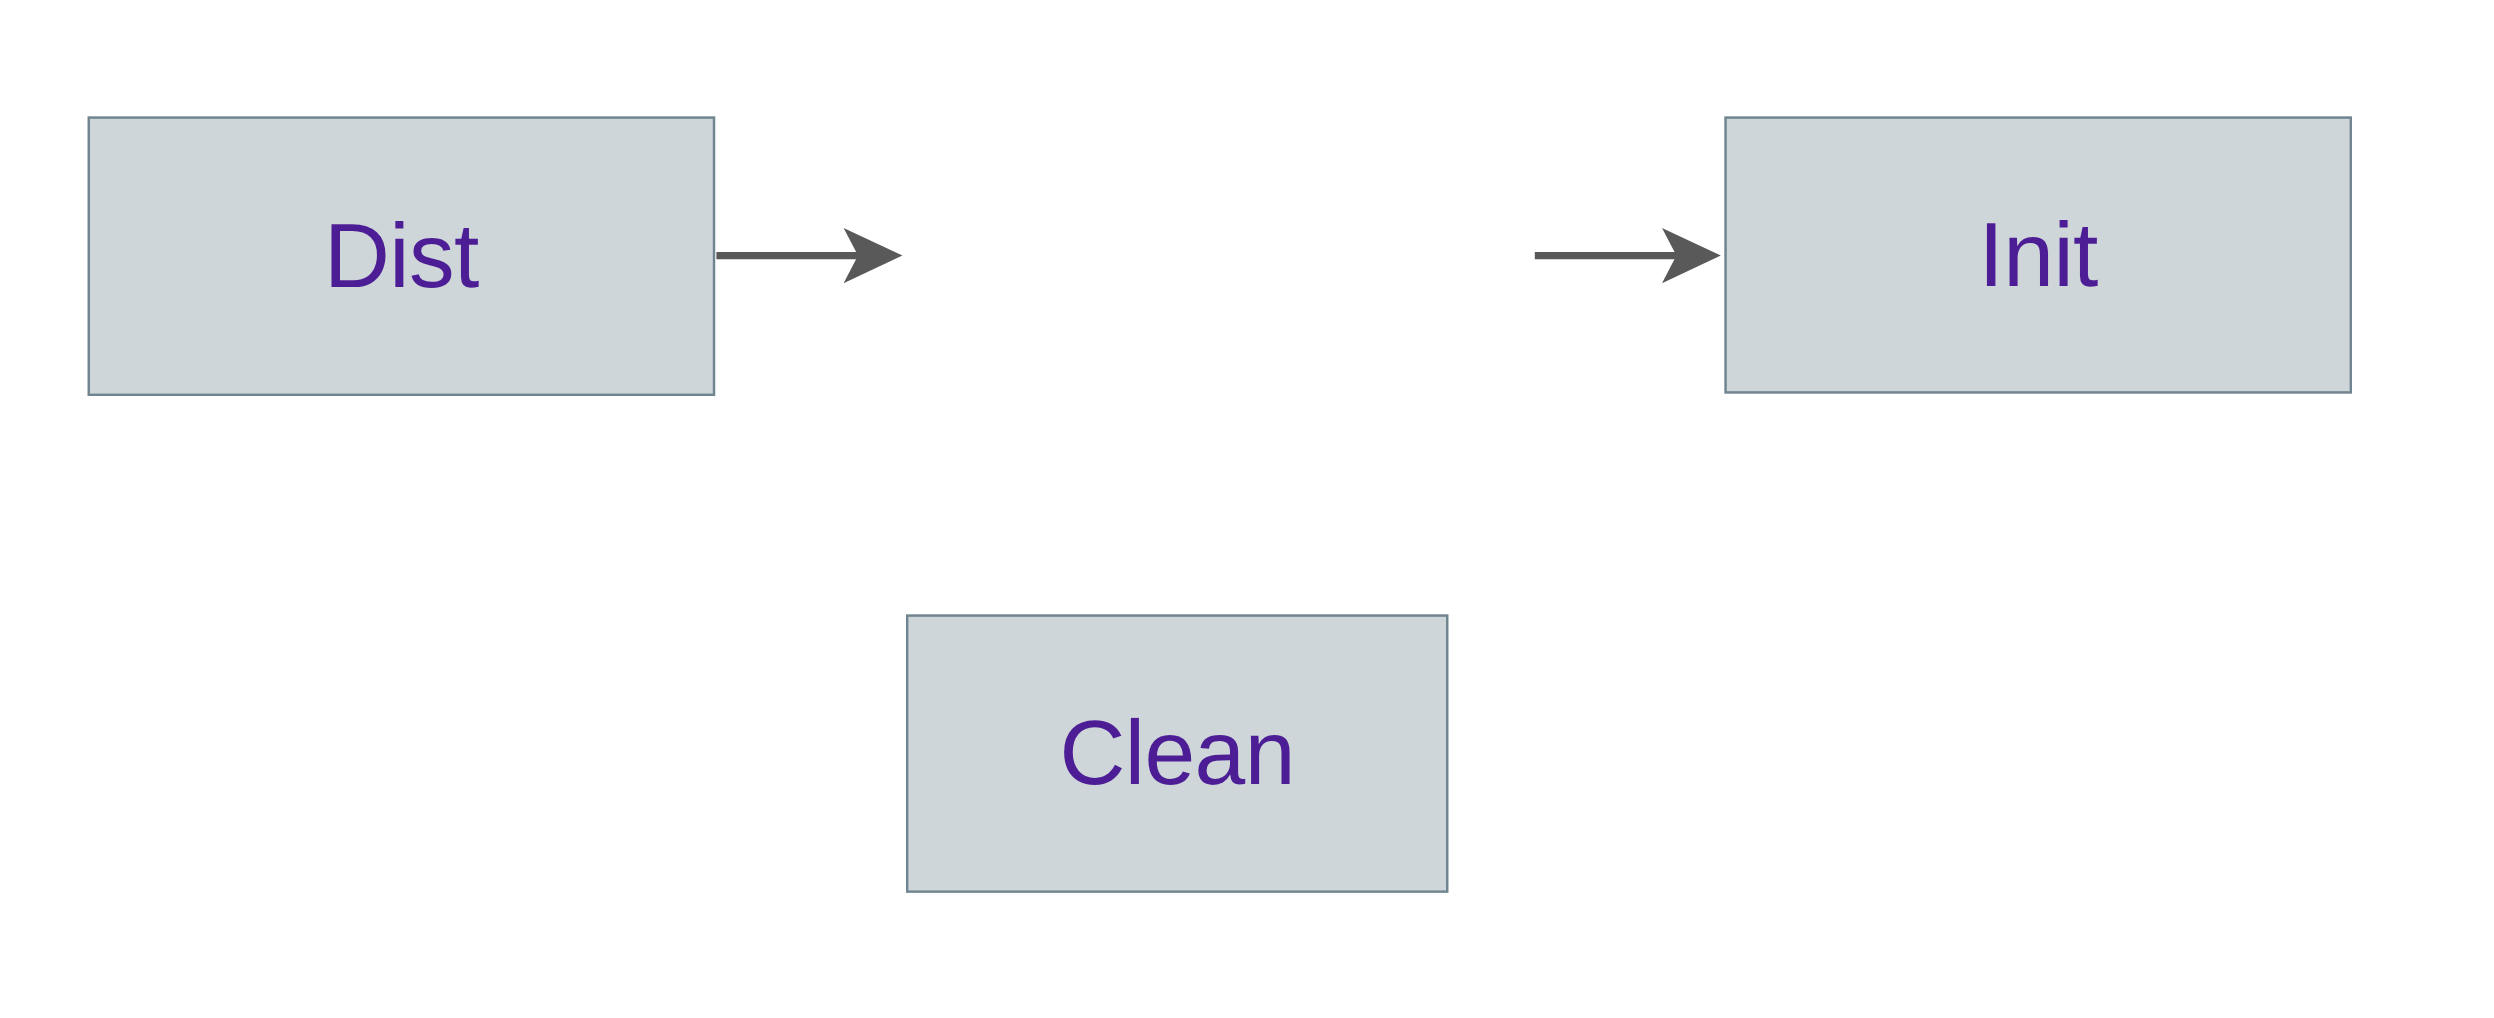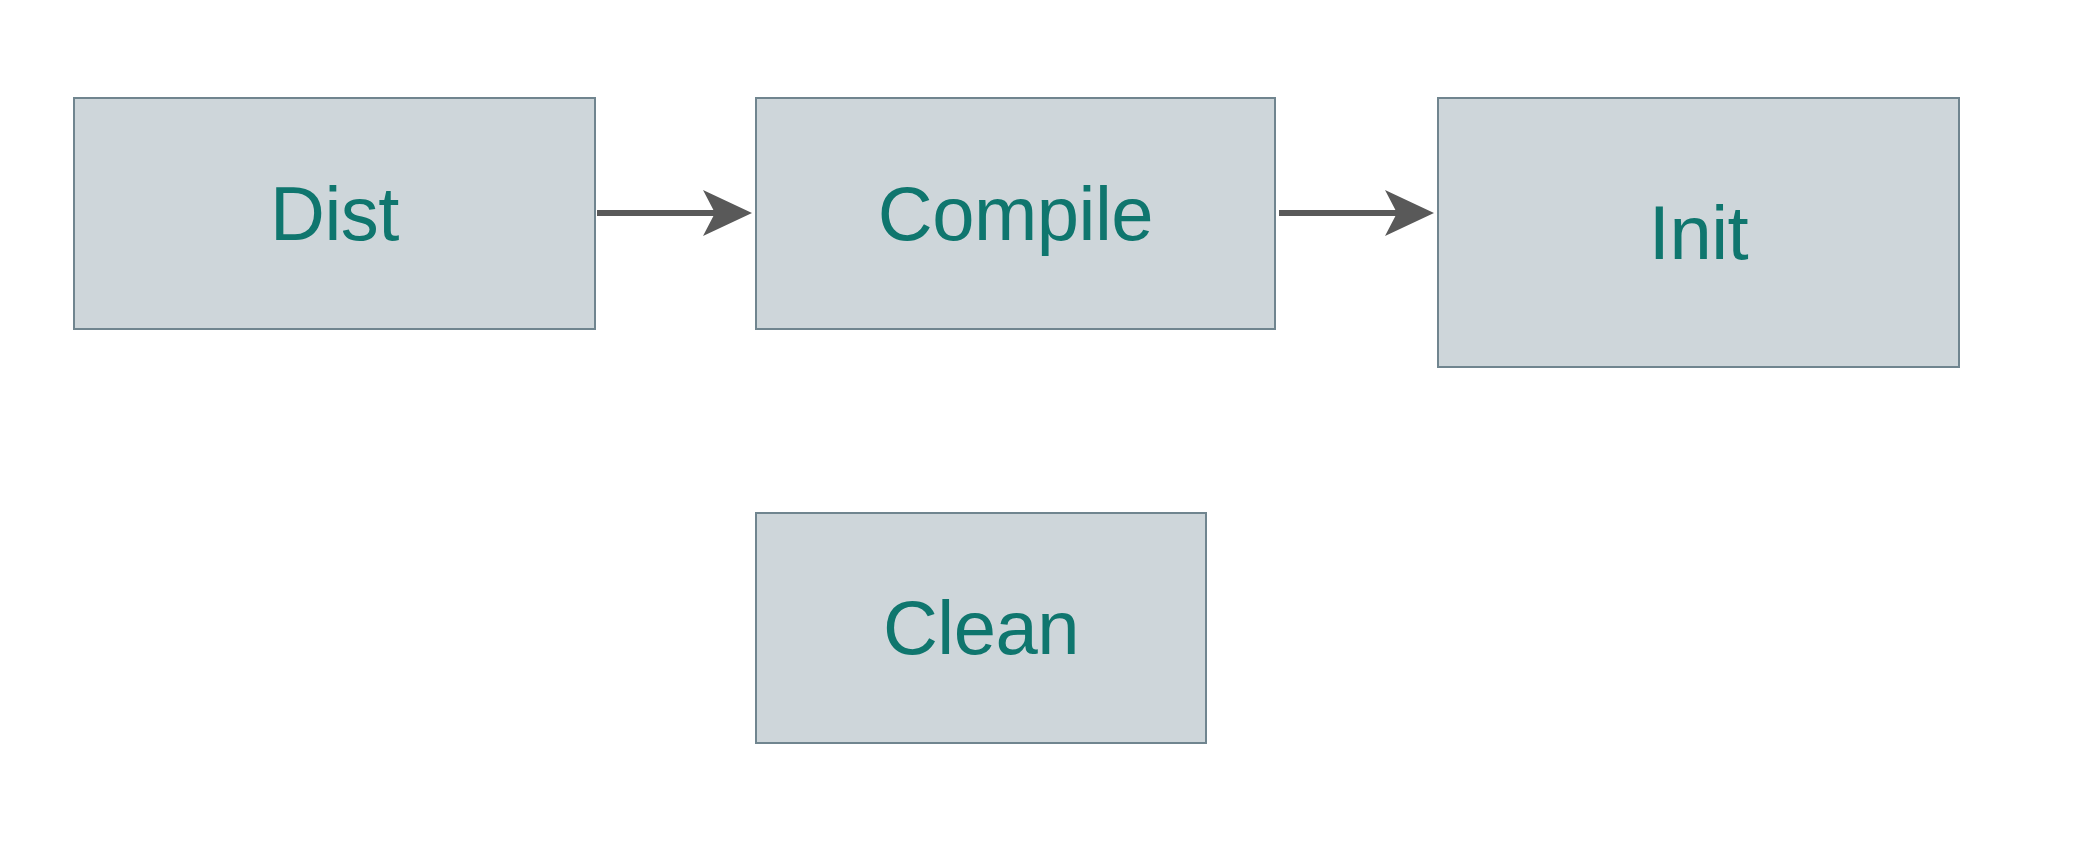--- a/index.html
+++ b/index.html
@@ -33,21 +33,21 @@
     border: 2px solid #70858f;
     display: flex;
     align-items: center;
     justify-content: center;
   }
   .node-label {
     font-family: "Liberation Sans", sans-serif;
     font-size: 76px;
     font-weight: 400;
     line-height: 1;
-    color: #0f766e;
+    color: #4c1d95;
     letter-spacing: -0.5px;
     white-space: nowrap;
     user-select: none;
   }
   .edge-line {
     stroke: #595959;
     stroke-width: 6;
     fill: none;
   }
   .edge-head {
@@ -71,25 +71,22 @@
       <line class="edge-line" x1="1279" y1="213" x2="1400" y2="213"></line>
       <path class="edge-head" d="M 1434 213 L 1385 236 L 1397 213 L 1385 190 Z"></path>
     </g>
 
   </svg>
 
   <div class="node-box" style="left:73px; top:97px; width:523px; height:233px;">
     <span class="node-label">Dist</span>
   </div>
 
-  <div class="node-box" style="left:755px; top:97px; width:521px; height:233px;">
-    <span class="node-label">Compile</span>
-  </div>
 
-  <div class="node-box" style="left:1437px; top:97px; width:523px; height:271px;">
+  <div class="node-box" style="left:1437px; top:97px; width:523px; height:231px;">
     <span class="node-label">Init</span>
   </div>
 
   <div class="node-box" style="left:755px; top:512px; width:452px; height:232px;">
     <span class="node-label">Clean</span>
   </div>
 
 </div>
 
 </body></html>

